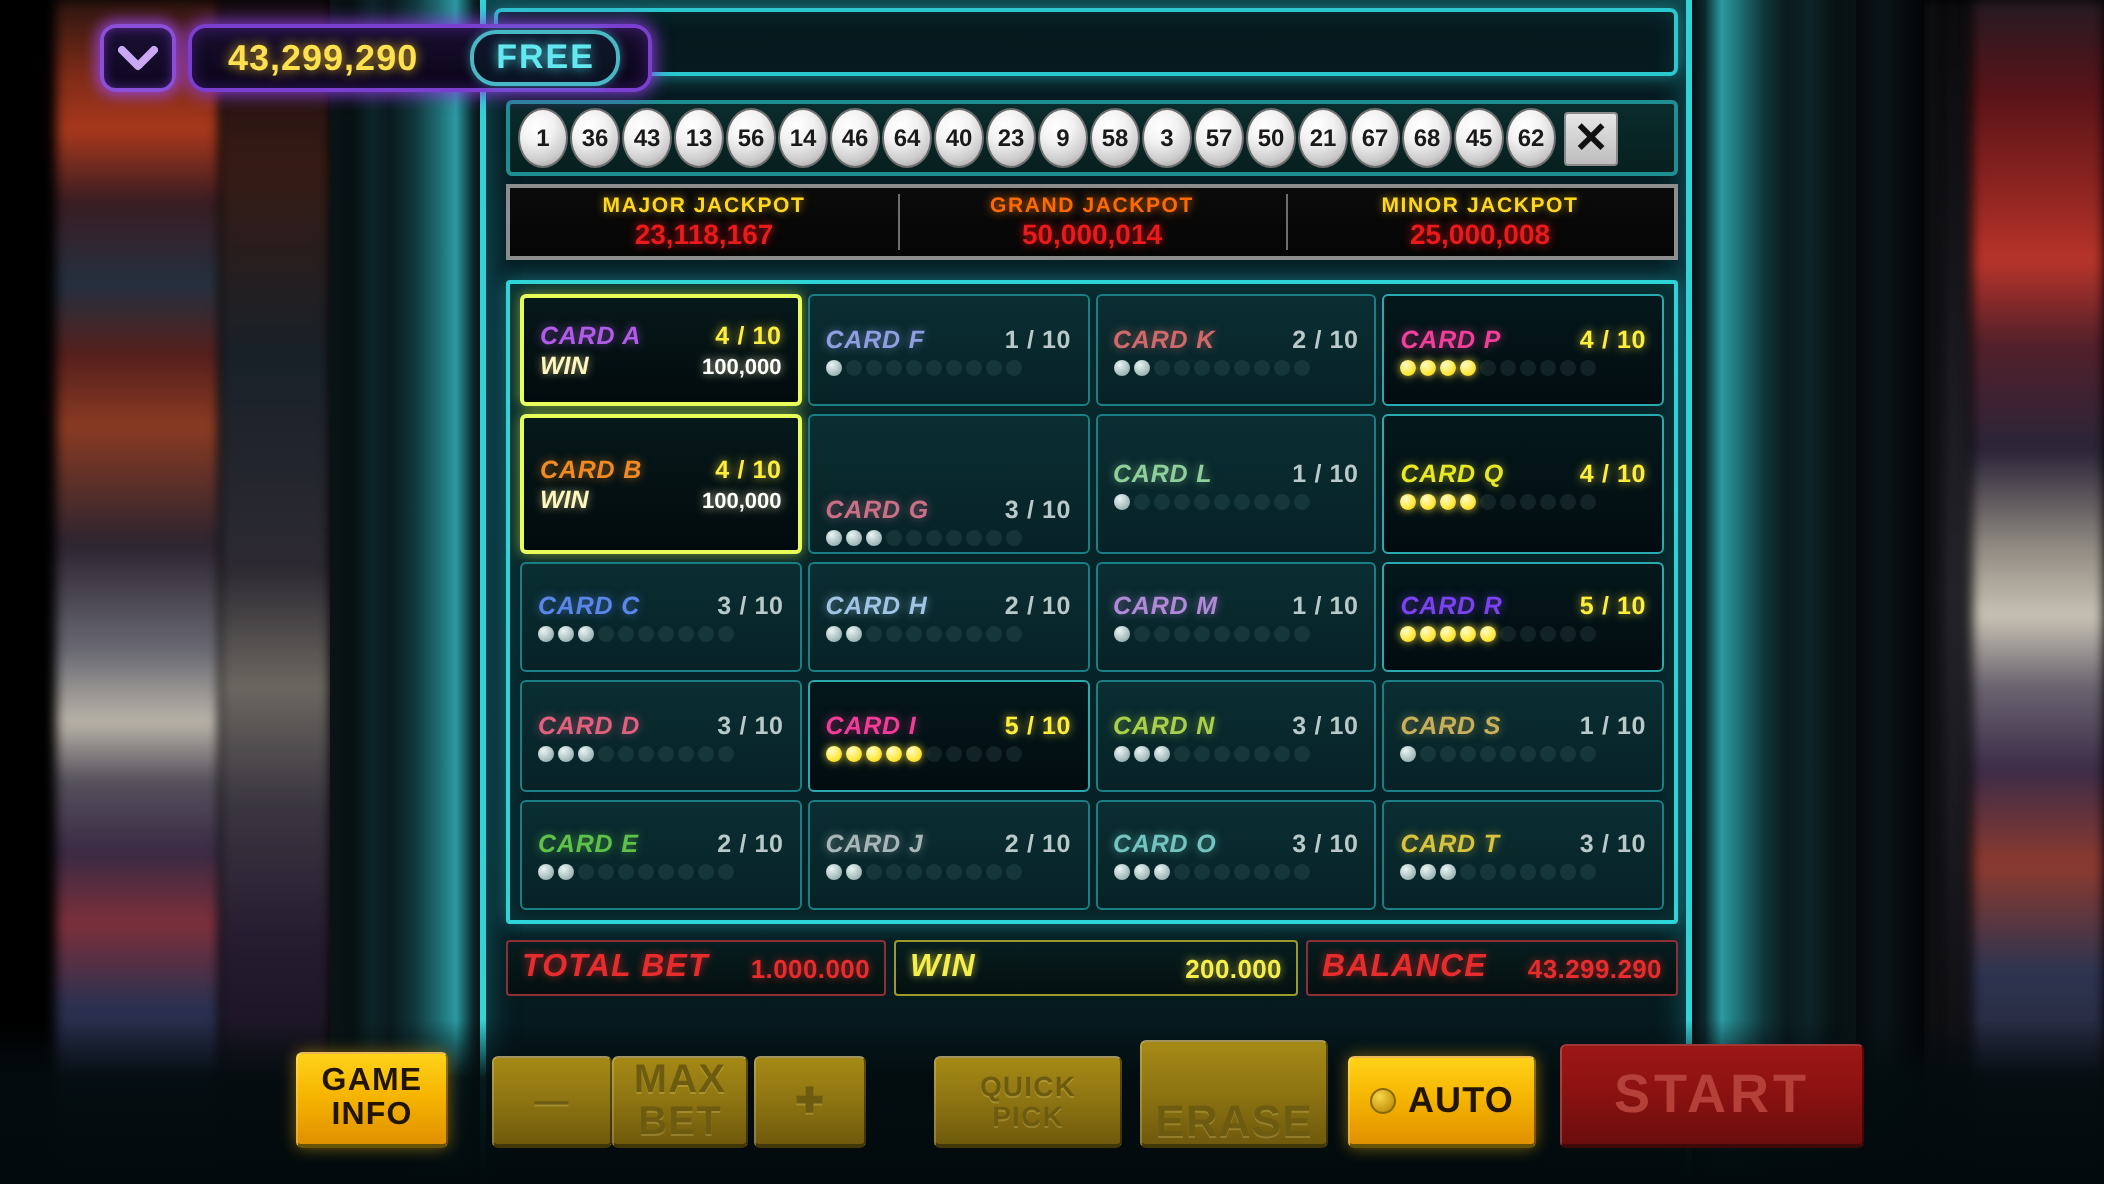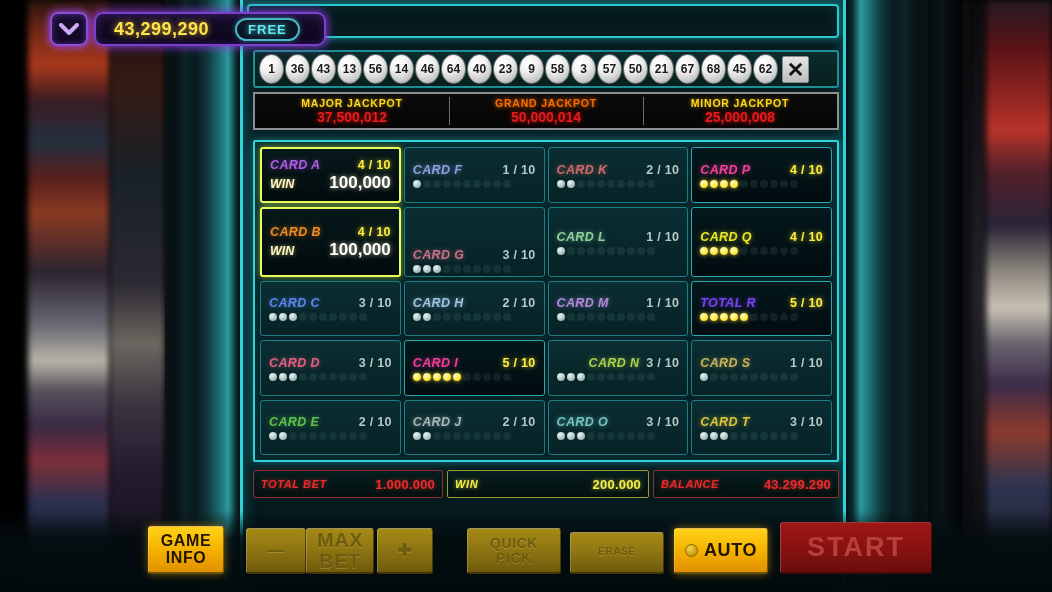--- a/index.html
+++ b/index.html
@@ -89,21 +89,21 @@
     border:2px solid #7b3fd0;
     box-shadow:0 0 8px 2px rgba(140,60,220,.8), inset 0 0 8px rgba(90,40,160,.55);
     display:flex; align-items:center; gap:26px; min-width:232px;
   }
   .hud-balance {
     color:#ffe14f; font-size:18px; font-weight:bold; letter-spacing:.5px;
     text-shadow:0 0 6px rgba(255,210,40,.8);
   }
   .free-badge {
     border:2px solid #49b7c4; border-radius:13px; padding:2px 11px;
-    color:#63e8f0; font-size:13px; font-weight:bold; letter-spacing:1px;
+    color:#63e8f0; font-size:17px; font-weight:bold; letter-spacing:1px;
     background:rgba(10,30,40,.55);
     text-shadow:0 0 6px rgba(80,230,245,.9);
     box-shadow:0 0 5px rgba(70,200,220,.5);
   }
 
   
   #screen {
     position:absolute; left:240px; top:0; width:606px; height:592px;
     background:
       linear-gradient(180deg,#06181c 0%, #07222a 30%, #062026 70%, #051418 100%);
@@ -203,21 +203,21 @@
   .card-count {
     font-size:12.5px; font-weight:bold; color:#b9c8c8; letter-spacing:.3px;
   }
   .card-count.hot { color:#ffef3a; text-shadow:0 0 5px rgba(255,235,60,.75); }
   .card-win-row { display:flex; align-items:baseline; justify-content:space-between; margin-top:1px; }
   .win-label {
     font-size:12.5px; font-weight:bold; font-style:italic; color:#fff7c0;
     text-shadow:0 0 4px rgba(255,240,160,.6);
   }
   .win-value {
-    font-size:17px; font-weight:bold; color:#ffffff;
+    font-size:11px; font-weight:bold; color:#ffffff;
     text-shadow:0 0 5px rgba(255,255,200,.7);
   }
   .dots { display:flex; gap:2px; margin-top:3px; }
   .dot { width:8px; height:8px; border-radius:50%; }
   .dot.off { background:rgba(120,170,170,.13); }
   .dot.on  { background:radial-gradient(circle at 35% 30%, #e9f4f4, #9fb6b6 70%, #7d9494); }
   .dot.on-gold {
     background:radial-gradient(circle at 35% 30%, #fffbc8, #ffe83c 60%, #e0bf14);
     box-shadow:0 0 4px rgba(255,230,60,.8);
   }
@@ -229,21 +229,21 @@
   }
   .st {
     display:flex; align-items:center; justify-content:space-between;
     background:linear-gradient(180deg,#071d1f,#04100f);
     border:1px solid #1d8185; border-radius:2px; padding:0 7px;
   }
   .st.bet { flex:0 0 190px; border-color:#8e2f36; }
   .st.win { flex:1; border-color:#9a9a2a; }
   .st.bal { flex:0 0 186px; border-color:#8e2f36; }
   .st-label {
-    font-size:11px; font-weight:bold; font-style:italic; letter-spacing:.6px;
+    font-size:16px; font-weight:bold; font-style:italic; letter-spacing:.6px;
   }
   .st-value { font-size:13px; font-weight:bold; letter-spacing:.2px; }
   .red { color:#e62c2c; text-shadow:0 0 4px rgba(230,40,40,.7); }
   .yel { color:#f6ee4a; text-shadow:0 0 4px rgba(245,235,70,.7); }
 
   
   #controls {
     position:absolute; left:0; right:0; bottom:0; height:82px;
     background:linear-gradient(180deg,rgba(4,18,22,.0),rgba(3,12,15,.92) 35%,#020a0c);
     display:flex; align-items:center; z-index:50;
@@ -331,21 +331,21 @@
       <div class="ball">67</div>
       <div class="ball">68</div>
       <div class="ball">45</div>
       <div class="ball">62</div>
       <div class="close-x">✕</div>
     </div>
 
   <div id="jackpots">
       <div class="jp">
         <div class="jp-label">MAJOR JACKPOT</div>
-        <div class="jp-value">37,500,012</div>
+        <div class="jp-value">23,118,167</div>
       </div>
       <div class="jp">
         <div class="jp-label grand">GRAND JACKPOT</div>
         <div class="jp-value">50,000,014</div>
       </div>
       <div class="jp">
         <div class="jp-label">MINOR JACKPOT</div>
         <div class="jp-value">25,000,008</div>
       </div>
     </div>
@@ -565,21 +565,21 @@
             <span class="dot off"></span>
             <span class="dot off"></span>
             <span class="dot off"></span>
             <span class="dot off"></span>
             <span class="dot off"></span>
             <span class="dot off"></span>
           </div>
         </div>
         <div class="card">
           <div class="card-top">
-            <span class="card-name" style="color: rgb(168, 208, 74); text-shadow: rgba(168, 208, 74, 0.6) 0px 0px 5px; margin-left: 32px;">CARD N</span>
+            <span class="card-name" style="color: rgb(168, 208, 74); text-shadow: rgba(168, 208, 74, 0.6) 0px 0px 5px;">CARD N</span>
             <span class="card-count">3 / 10</span>
           </div>
           <div class="dots">
             <span class="dot on"></span>
             <span class="dot on"></span>
             <span class="dot on"></span>
             <span class="dot off"></span>
             <span class="dot off"></span>
             <span class="dot off"></span>
             <span class="dot off"></span>
@@ -637,21 +637,21 @@
             <span class="dot off"></span>
             <span class="dot off"></span>
             <span class="dot off"></span>
             <span class="dot off"></span>
             <span class="dot off"></span>
             <span class="dot off"></span>
           </div>
         </div>
         <div class="card active">
           <div class="card-top">
-            <span class="card-name" style="color: rgb(122, 66, 240); text-shadow: rgba(122, 66, 240, 0.6) 0px 0px 5px;">TOTAL R</span>
+            <span class="card-name" style="color: rgb(122, 66, 240); text-shadow: rgba(122, 66, 240, 0.6) 0px 0px 5px;">CARD R</span>
             <span class="card-count hot">5 / 10</span>
           </div>
           <div class="dots">
             <span class="dot on-gold"></span>
             <span class="dot on-gold"></span>
             <span class="dot on-gold"></span>
             <span class="dot on-gold"></span>
             <span class="dot on-gold"></span>
             <span class="dot off"></span>
             <span class="dot off"></span>
@@ -732,21 +732,21 @@
 
   <div class="btn dim" style="left:377px; width:56px; height:46px; font-size:17px;">
     <span>✚</span>
   </div>
 
   <div class="btn dim" style="left:467px; width:94px; height:46px; font-size:14px;">
     <span>QUICK</span>
     <span>PICK</span>
   </div>
 
-  <div class="btn dim" style="left:570px; width:94px; height:42px; font-size:10px;">
+  <div class="btn dim" style="left:570px; width:94px; height:54px; font-size:22px;justify-content:flex-end;">
     <span>ERASE</span>
   </div>
 
   <div class="btn bright" style="left:674px; width:94px; height:46px; font-size:18px; flex-direction:row; gap:6px;">
     <span class="coin"></span>
     <span>AUTO</span>
   </div>
 
   <div class="btn start" style="left:780px; width:152px; height:52px; font-size:27px; letter-spacing:2px;">
     <span>START</span>

